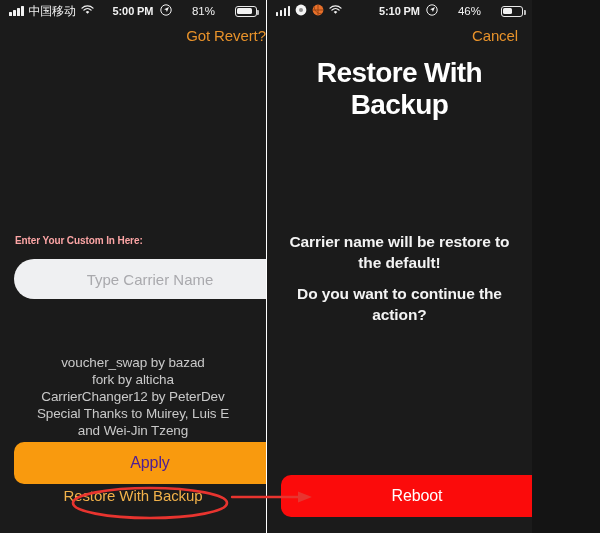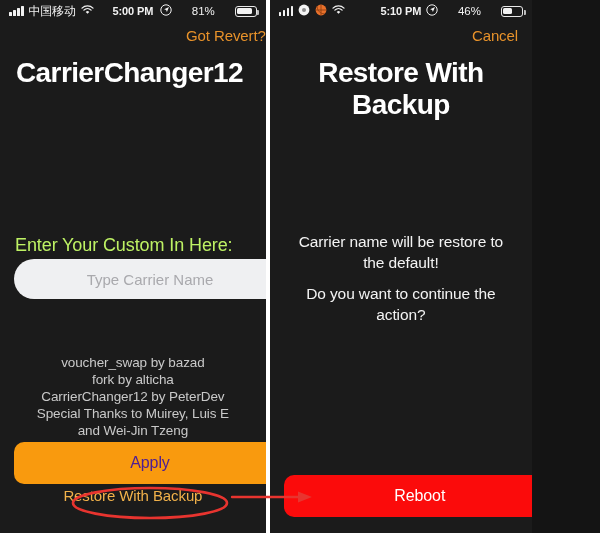--- a/index.html
+++ b/index.html
@@ -22,21 +22,21 @@
     background: #1b1b1b;
   }
   .panel {
     position: relative;
     width: 300px;
     height: 533px;
     background: #1b1b1b;
     overflow: hidden;
   }
   .panel.right {
-    border-left: 4px solid #ffffff;
+    border-left: 1px solid #ffffff;
     box-sizing: border-box;
     width: 300px;
   }
 
   
   .statusbar {
     height: 22px;
     display: flex;
     align-items: center;
     padding: 0 9px;
@@ -149,23 +149,24 @@
   .big-title.centered {
     margin: 9px 0 0 0;
     text-align: center;
   }
 
   
   .field-label {
     position: absolute;
     left: 15px;
     top: 235px;
-    color: #bef264;
-    font-size: 18px;
-    letter-spacing: -0.1px;
+    color: #fca5a5;
+    font-size: 10px;
+    letter-spacing: -0.1px;
+    font-weight: bold;
   }
   .carrier-input {
     position: absolute;
     left: 14px;
     top: 259px;
     width: 272px;
     height: 40px;
     border-radius: 20px;
     border: none;
     background: #eff0f2;
@@ -225,20 +226,21 @@
   
   .dialog-text {
     position: absolute;
     left: 18px;
     right: 18px;
     color: #f3f3f3;
     font-size: 15.5px;
     text-align: center;
     line-height: 21px;
     letter-spacing: -0.1px;
+    font-weight: bold;
   }
   .dialog-text.line1 { top: 231px; }
   .dialog-text.line2 { top: 283px; }
 
   .reboot-button {
     position: absolute;
     left: 14px;
     top: 475px;
     width: 272px;
     height: 42px;
@@ -297,21 +299,20 @@
         <span class="battery">
             <span class="fill" style="width:14.5px"></span>
           </span>
       </div>
     </div>
 
     <div class="navbar">
       <button class="nav-action">Got Revert?</button>
     </div>
 
-    <div class="big-title">CarrierChanger12</div>
 
     <div class="field-label">Enter Your Custom In Here:</div>
     <input class="carrier-input" type="text" placeholder="Type Carrier Name" style="">
 
     <div class="credits">
       <div>voucher_swap by bazad</div>
       <div>fork by alticha</div>
       <div>CarrierChanger12 by PeterDev</div>
       <div>Special Thanks to Muirey, Luis E</div>
       <div>and Wei-Jin Tzeng</div>

